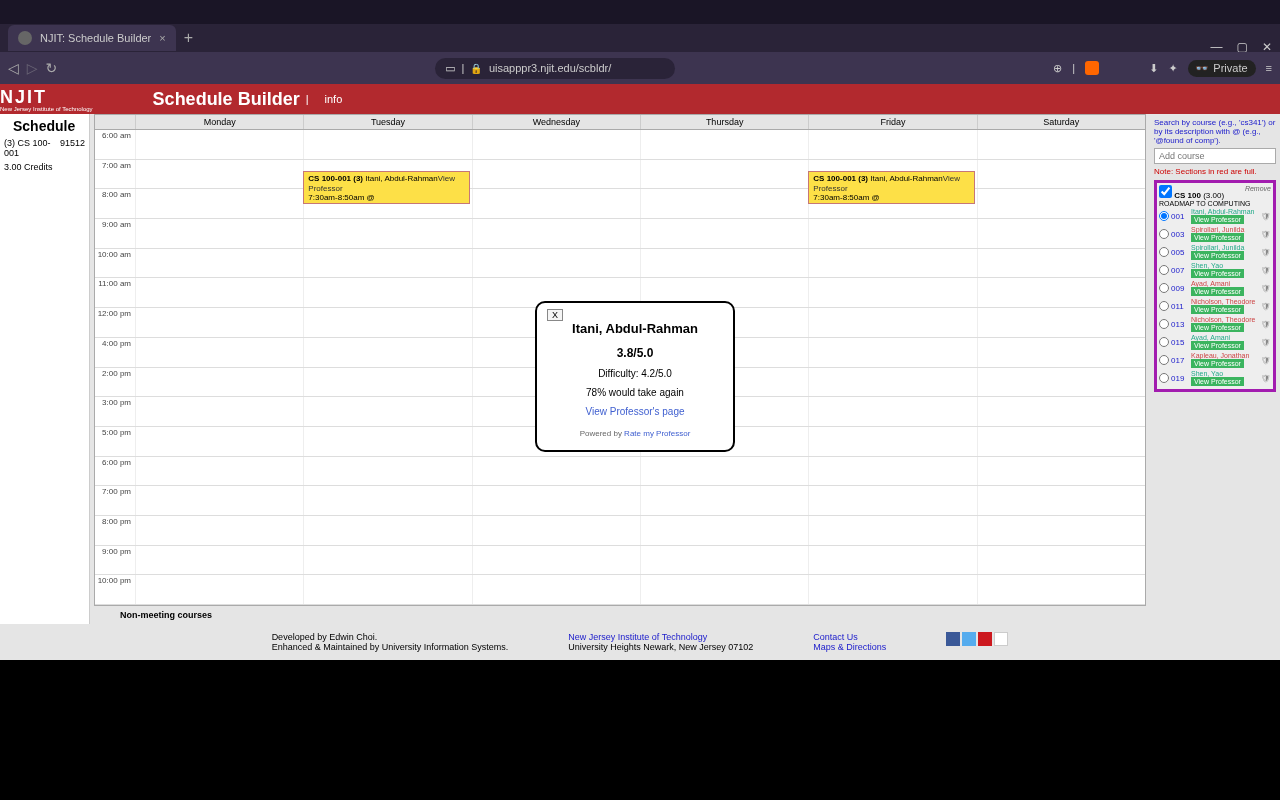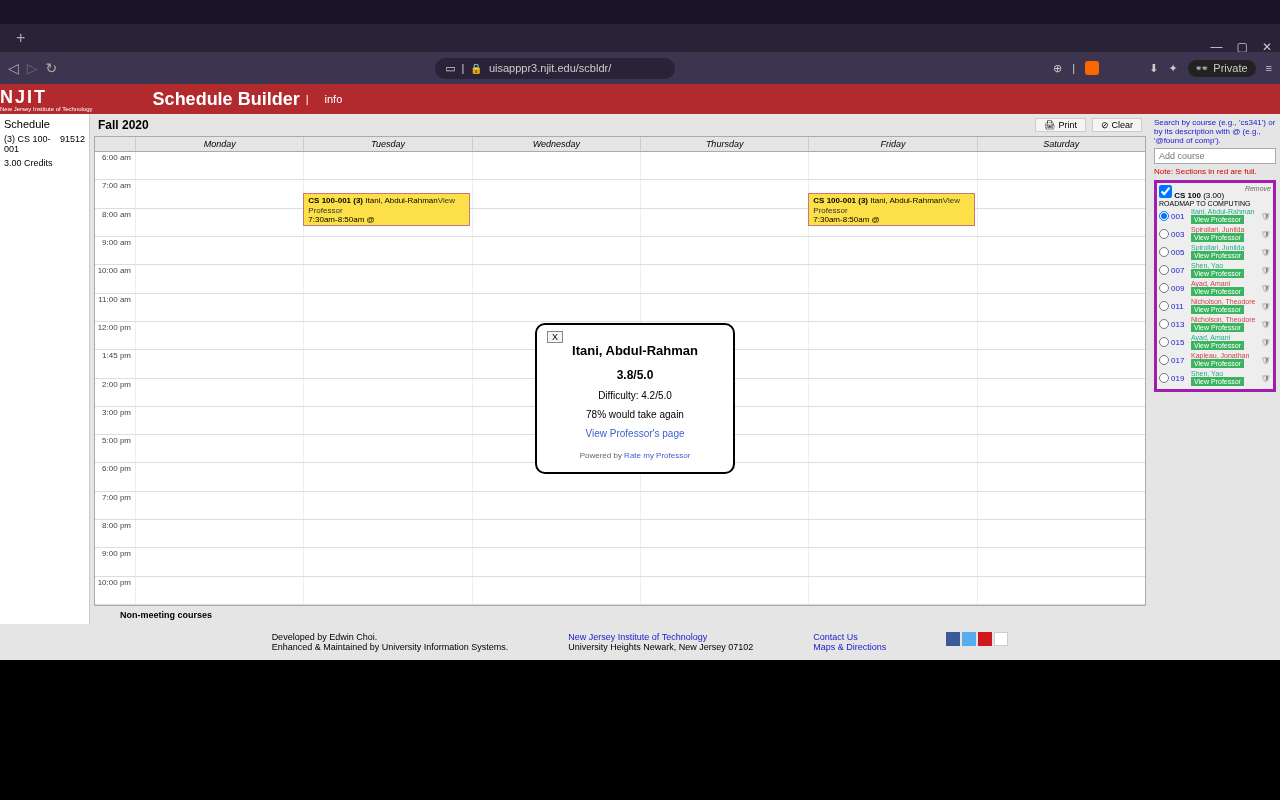--- a/index.html
+++ b/index.html
@@ -19,31 +19,31 @@
 .lock-icon { font-size: 10px; }
 .url-right { display: flex; gap: 10px; align-items: center; color: #ccc; font-size: 11px; }
 .private-badge { background: #222; padding: 2px 8px; border-radius: 10px; display: flex; align-items: center; gap: 4px; }
 .app-header { background: #b2292e; height: 30px; display: flex; align-items: center; padding: 0 0; color: #fff; }
 .njit-logo { font-weight: bold; font-size: 18px; letter-spacing: 2px; }
 .njit-sub { font-size: 6px; margin-top: -2px; }
 .app-title { font-size: 18px; font-weight: bold; margin-left: 60px; }
 .app-info { font-size: 11px; margin-left: 10px; }
 .main-area { background: #e5e5e5; display: flex; height: 510px; }
 .left-panel { width: 90px; background: #fff; border-right: 1px solid #ccc; padding: 4px; }
-.left-title { font-weight: normal; font-size: 11px; }
+.left-title { font-weight: bold; font-size: 14px; margin-left: 9px; }
 .left-row { display: flex; justify-content: space-between; font-size: 9px; margin-top: 4px; }
 .calendar-wrap { flex: 1; display: flex; flex-direction: column; }
 .semester-row { display: flex; justify-content: space-between; align-items: center; padding: 4px 8px; }
 .semester-title { font-weight: bold; font-size: 12px; }
 .action-btns { display: flex; gap: 6px; }
 .action-btn { background: #f5f5f5; border: 1px solid #ccc; padding: 1px 8px; font-size: 9px; cursor: pointer; display: flex; align-items: center; gap: 3px; }
 .calendar { flex: 1; display: flex; flex-direction: column; border: 1px solid #aaa; margin: 0 4px; background: #fff; position: relative; }
 .day-header { display: flex; background: #e5e5e5; border-bottom: 1px solid #aaa; }
 .time-col { width: 40px; }
-.day-col { flex: 1; text-align: center; font-size: 9px; padding: 2px 0; border-left: 1px solid #ccc; font-style: italic; }
+.day-col { flex: 1; text-align: center; font-size: 9px; padding: 2px 0; border-left: 1px solid #ccc; }
 .time-grid { flex: 1; display: flex; flex-direction: column; overflow: hidden; }
 .time-row { display: flex; flex: 1; border-bottom: 1px solid #ddd; position: relative; }
 .time-label { width: 40px; font-size: 8px; text-align: right; padding-right: 4px; padding-top: 1px; color: #444; }
 .time-cells { flex: 1; display: flex; }
 .time-cell { flex: 1; border-left: 1px solid #eee; }
 .event { position: absolute; background: #fde047; border: 1px solid #c67777; font-size: 8px; padding: 2px 4px; line-height: 1.2; overflow: hidden; }
 .event .view-prof { color: #333; }
 .nonmeeting { padding: 4px 30px; font-size: 9px; font-weight: bold; }
 .right-panel { width: 130px; padding: 4px; }
 .search-help { font-size: 8px; color: #2020cc; }
@@ -81,20 +81,25 @@
 .bottom-black { height: 170px; background: #000; }
 .orange-shield { width: 14px; height: 14px; background: #f60; border-radius: 3px; }
 </style>
 </head>
 <body>
 
 <div class="title-bar"></div>
 
 <div class="browser-chrome">
   <div class="tab-bar">
+    <div class="tab">
+      <span class="tab-favicon"></span>
+      <span>NJIT: Schedule Builder</span>
+      <span class="tab-close">×</span>
+    </div>
     <span class="tab-add">+</span>
     <div class="win-controls">
       <span>—</span>
       <span>▢</span>
       <span>✕</span>
     </div>
   </div>
   <div class="url-bar">
     <span class="nav-btn">◁</span>
     <span class="nav-btn" style="opacity:0.4">▷</span>
@@ -138,33 +143,20 @@
     <div class="left-row">
       <span>(3) CS 100-001</span>
       <span>91512</span>
     </div>
     <div class="left-row">
         <span>3.00 Credits</span>
       </div>
   </div>
 
   <div class="calendar-wrap">
-    <div class="semester-row">
-      <div class="semester-title">Fall 2020</div>
-      <div class="action-btns">
-        <button class="action-btn">
-            <span>🖨</span>
-            <span>Print</span>
-          </button>
-        <button class="action-btn">
-            <span>⊘</span>
-            <span>Clear</span>
-          </button>
-      </div>
-    </div>
     <div class="calendar">
       <div class="day-header">
         <div class="time-col"></div>
         <div id="day-cols" style="display: flex; flex: 1 1 0%;">
             <div class="day-col">Monday</div>
             <div class="day-col">Tuesday</div>
             <div class="day-col">Wednesday</div>
             <div class="day-col">Thursday</div>
             <div class="day-col">Friday</div>
             <div class="day-col">Saturday</div>
@@ -242,21 +234,21 @@
             <div class="time-cells">
               <div class="time-cell"></div>
               <div class="time-cell"></div>
               <div class="time-cell"></div>
               <div class="time-cell"></div>
               <div class="time-cell"></div>
               <div class="time-cell"></div>
             </div>
           </div>
           <div class="time-row">
-            <div class="time-label">1:45 pm</div>
+            <div class="time-label">4:00 pm</div>
             <div class="time-cells">
               <div class="time-cell"></div>
               <div class="time-cell"></div>
               <div class="time-cell"></div>
               <div class="time-cell"></div>
               <div class="time-cell"></div>
               <div class="time-cell"></div>
             </div>
           </div>
           <div class="time-row">

